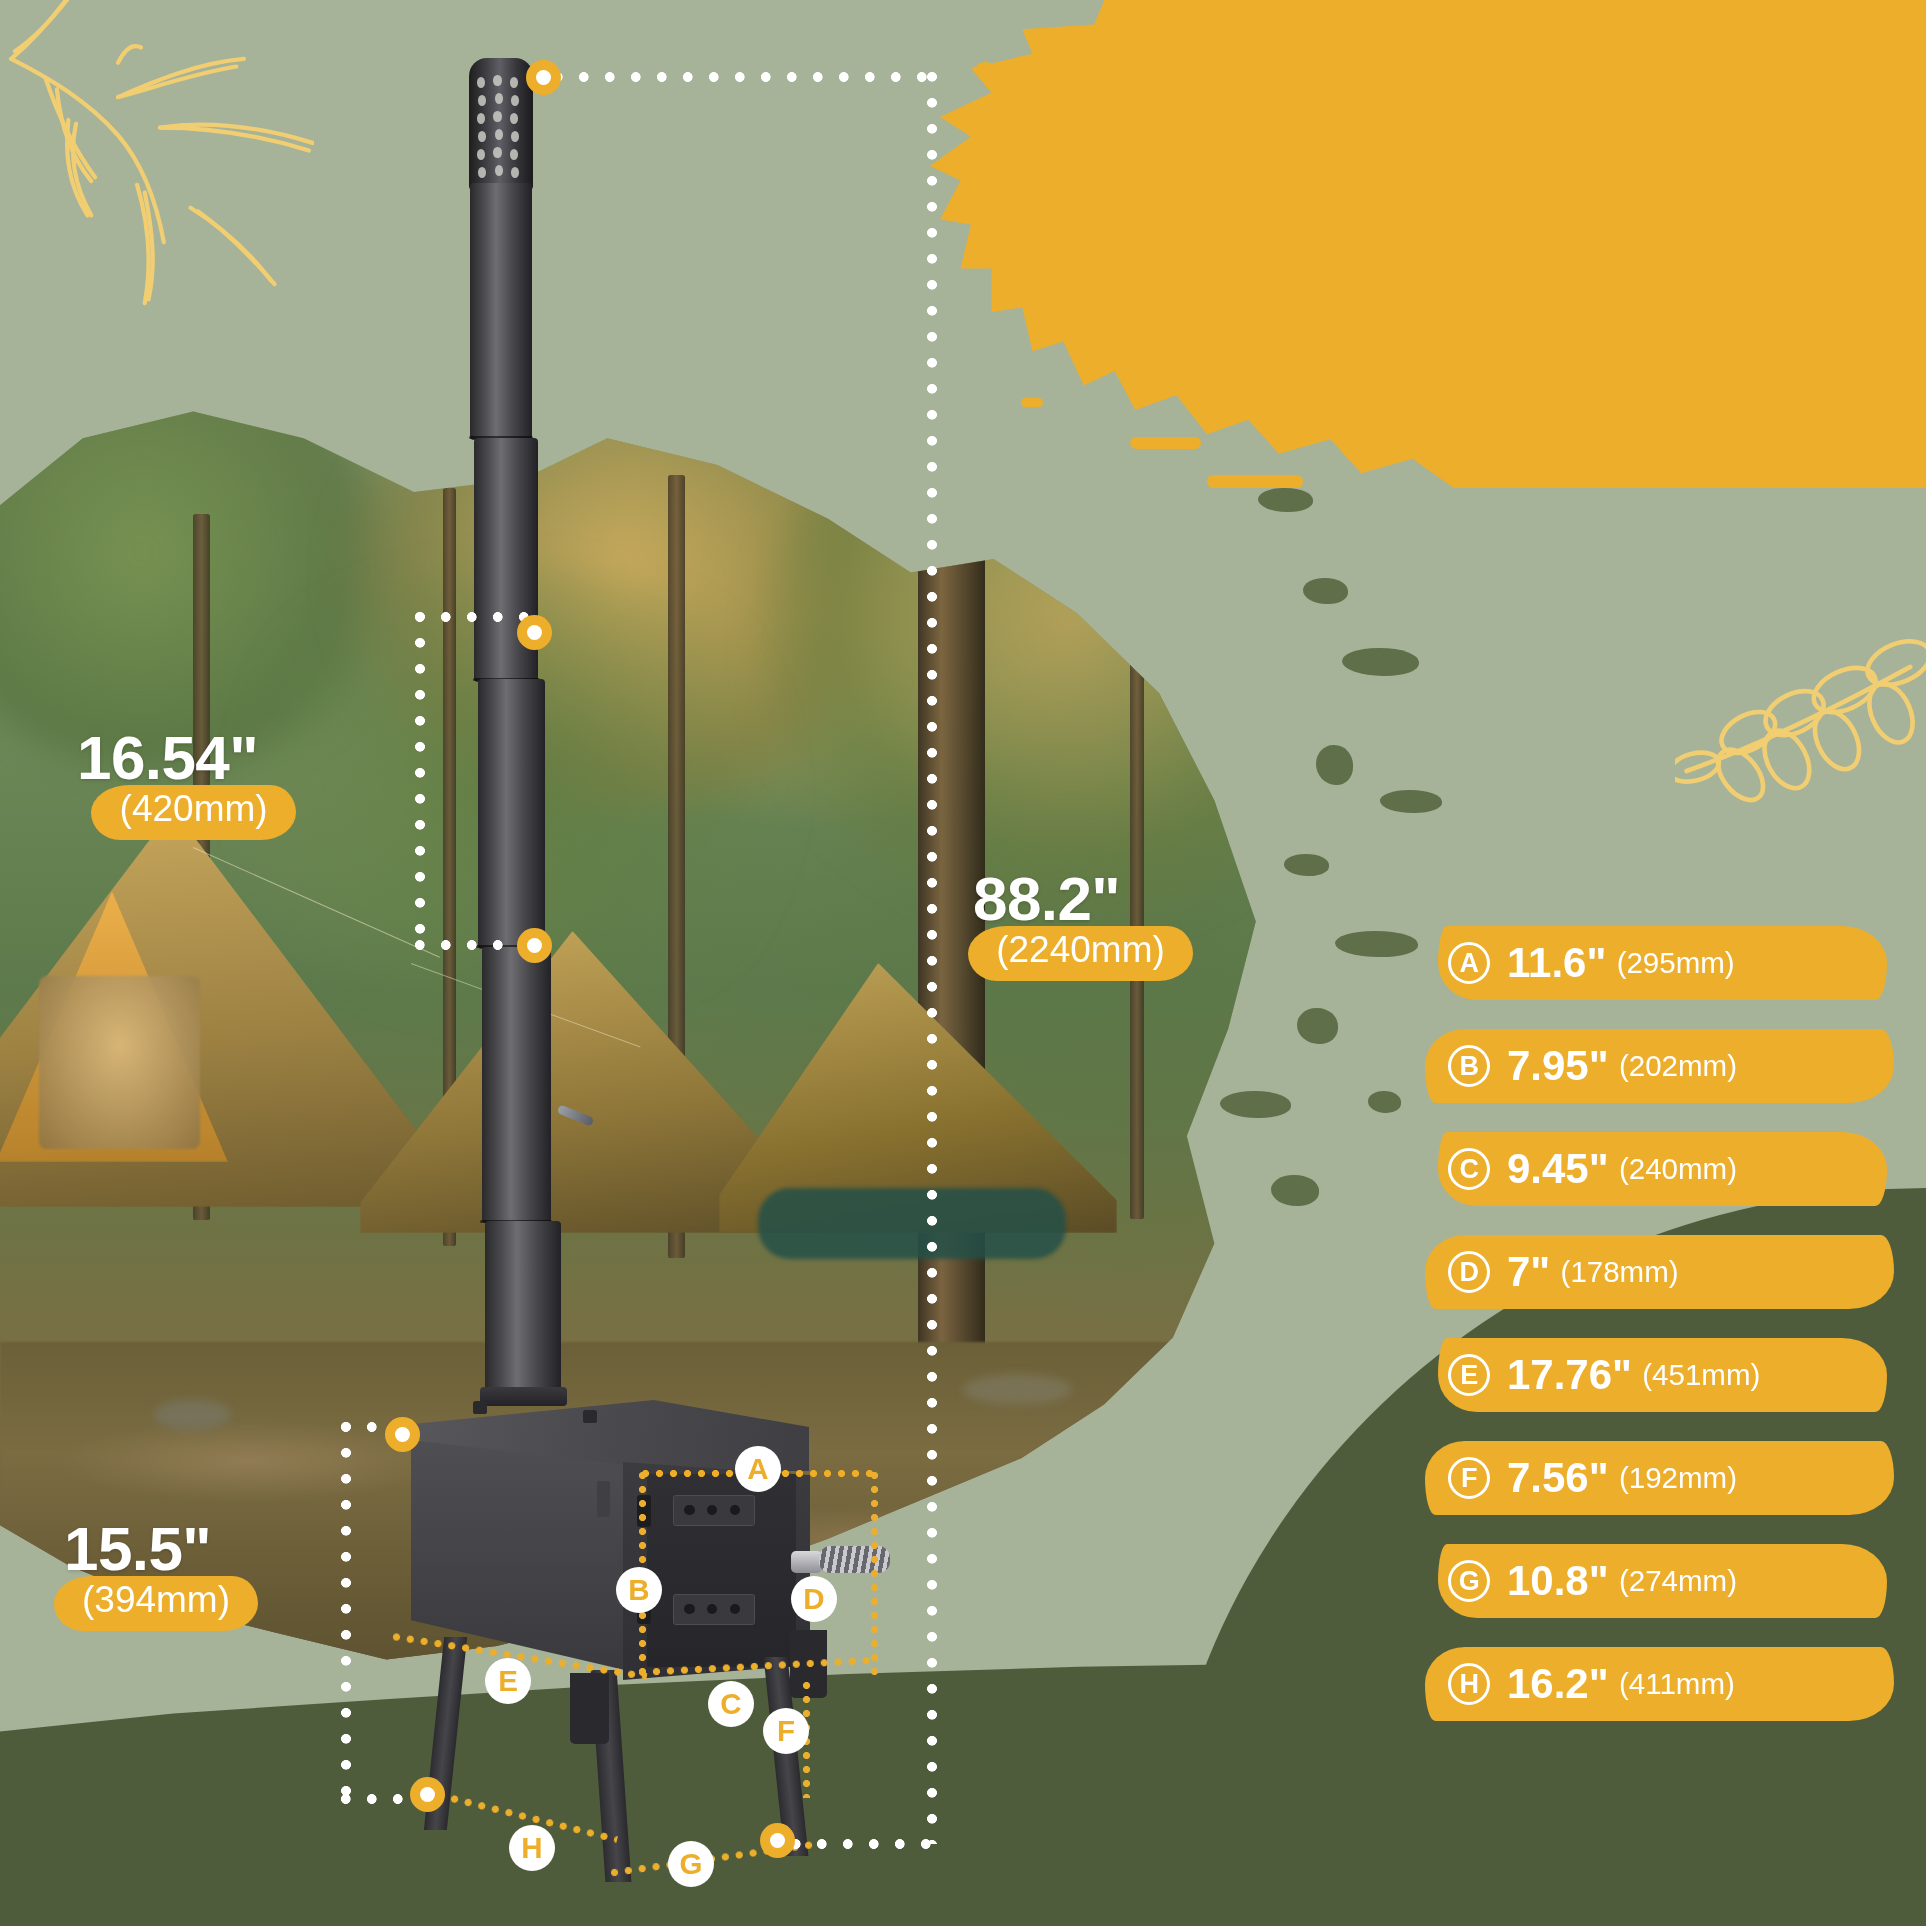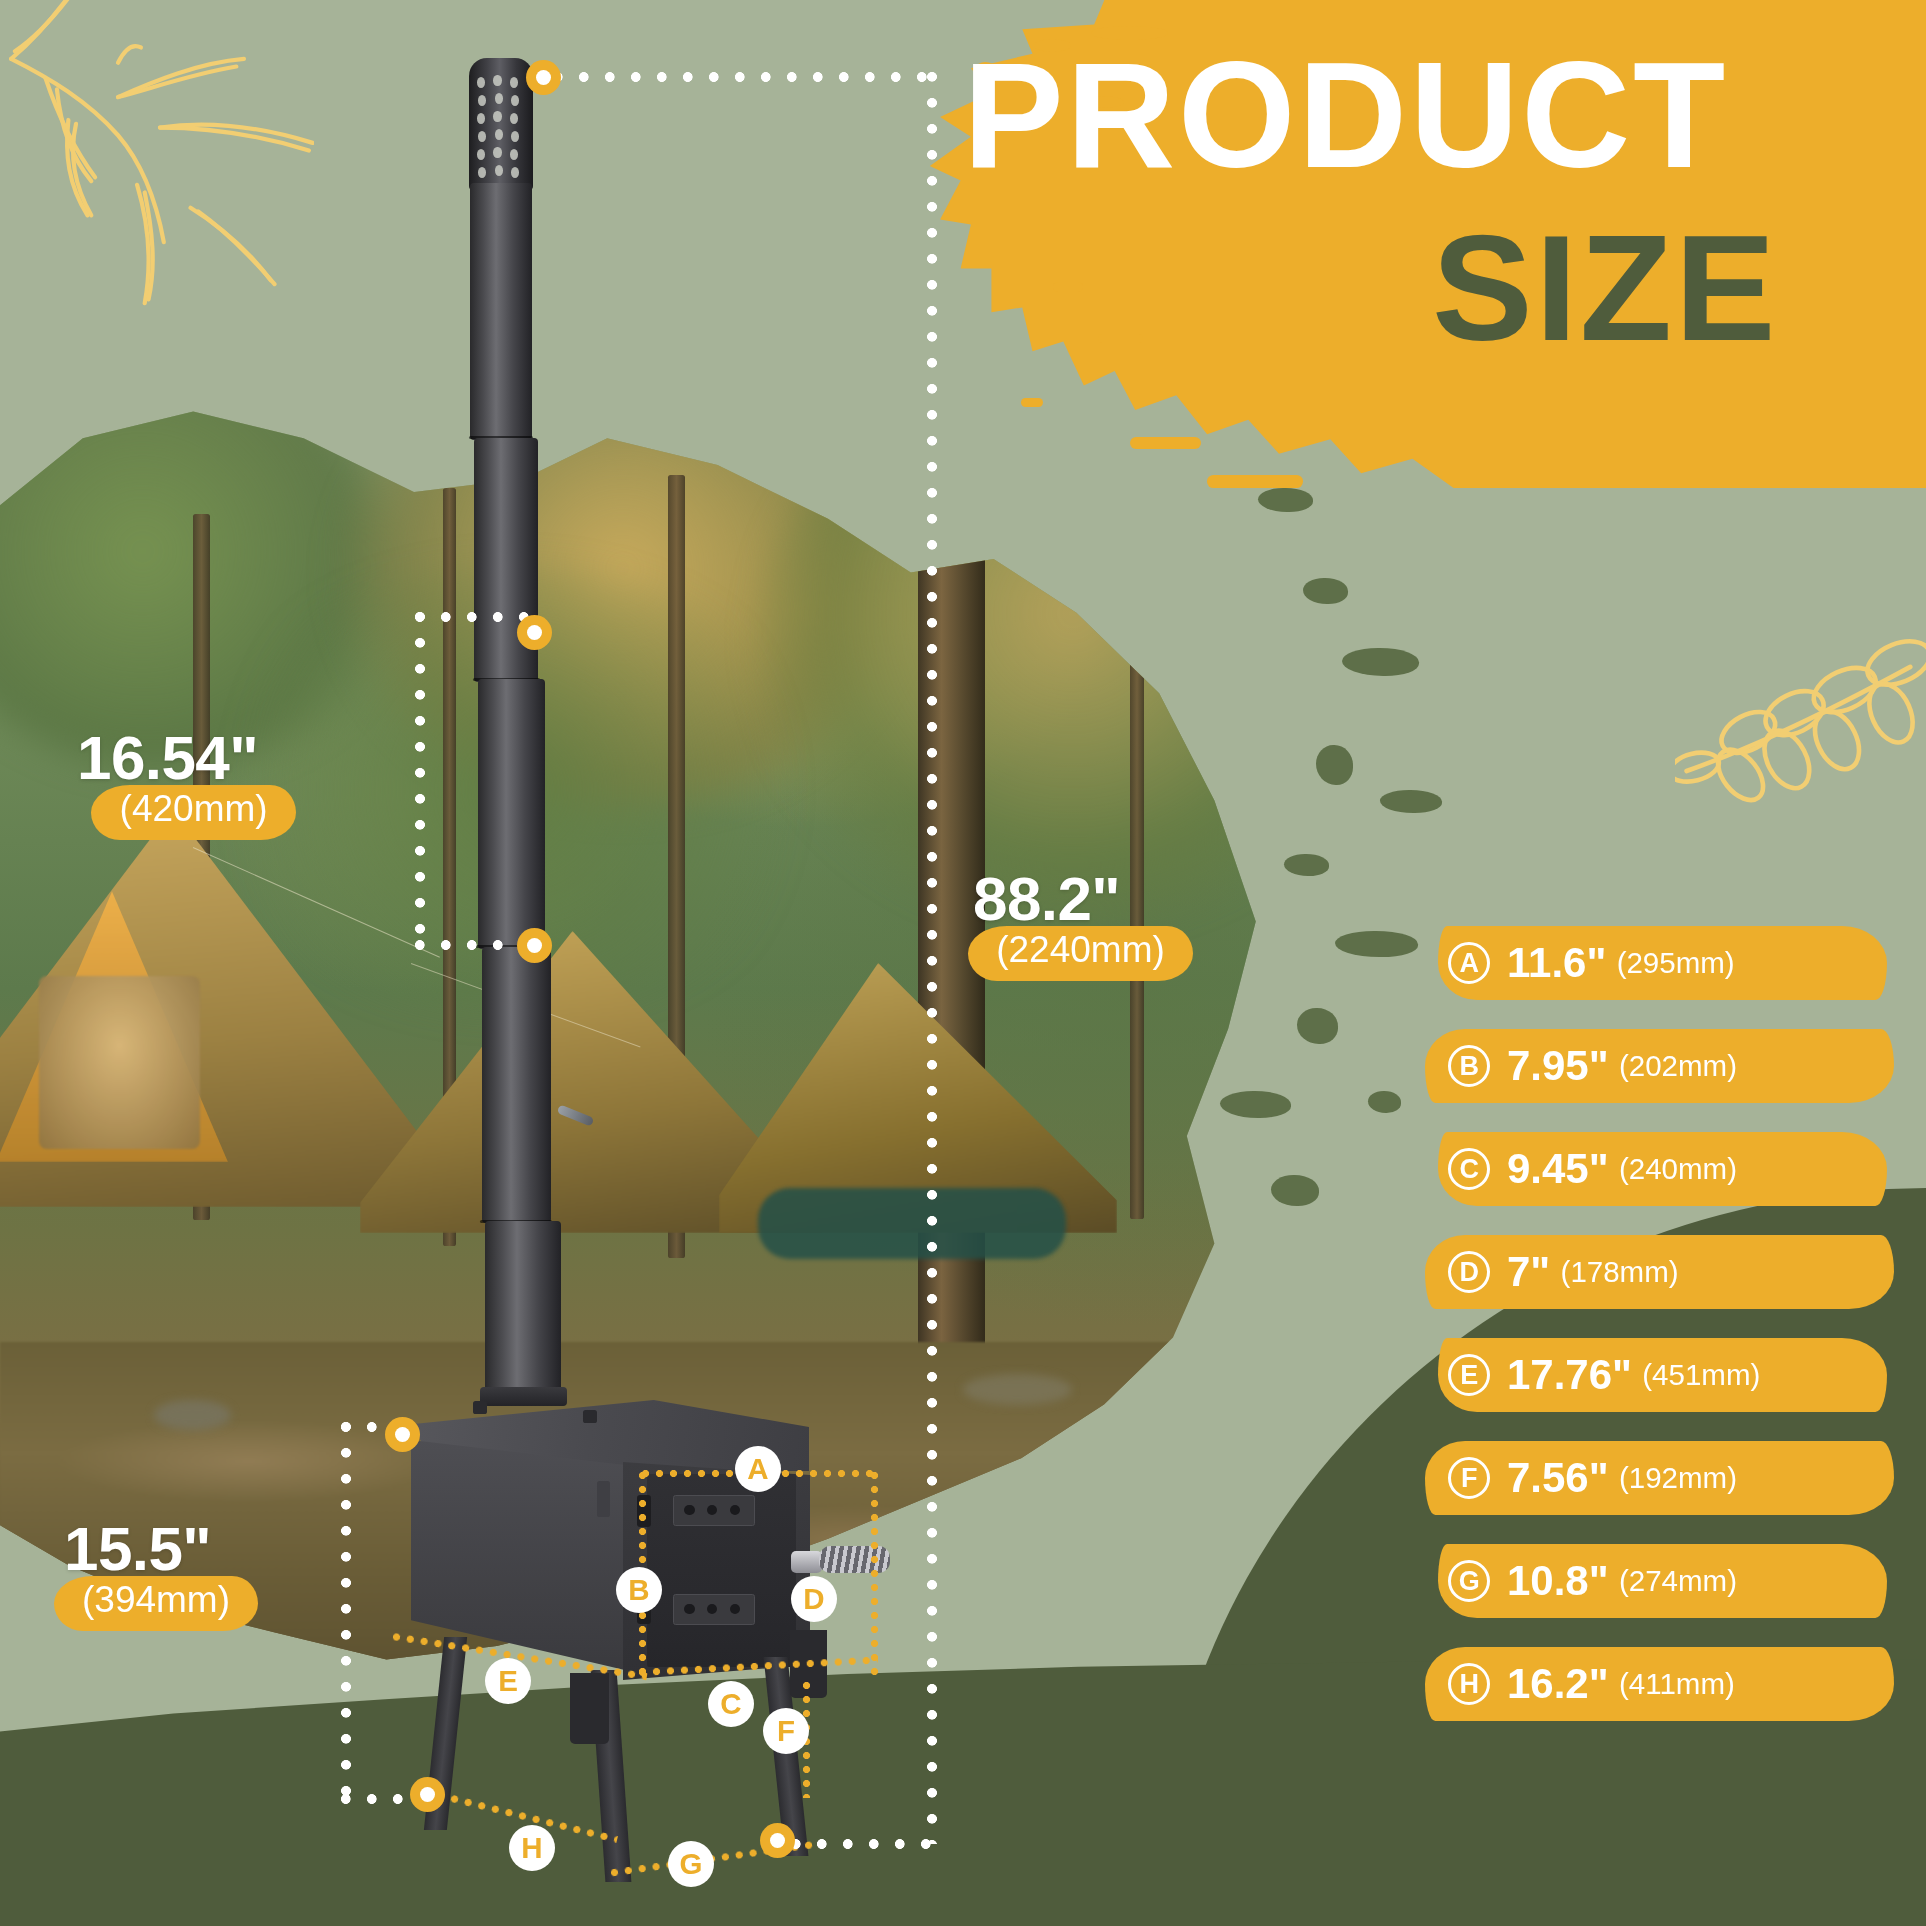--- a/index.html
+++ b/index.html
@@ -209,22 +209,20 @@
   <div class="splash-dot" style="left:1034px;top:39px;width:37px;height:13px;"></div>
   <div class="splash-dot" style="left:1091px;top:26px;width:77px;height:14px;"></div>
   <div class="splash-dot" style="left:1002px;top:122px;width:26px;height:10.3px;"></div>
   <div class="splash-dot" style="left:1079px;top:96px;width:45px;height:11.6px;"></div>
   <div class="splash-chip" style="left:1053px;top:282px;width:29.5px;height:10.3px;border-radius:5.1px;"></div>
   <div class="splash-chip" style="left:1098px;top:334px;width:45px;height:9px;border-radius:5.1px;"></div>
   <div class="splash-chip" style="left:1021px;top:398px;width:22px;height:9px;border-radius:5.1px;"></div>
   <div class="splash-chip" style="left:1130px;top:437px;width:71px;height:11.6px;border-radius:6.4px;"></div>
   <div class="splash-chip" style="left:1207px;top:475px;width:96px;height:13px;border-radius:6.4px;"></div>
 
-  <div class="title-product">PRODUCT</div>
-  <div class="title-size">SIZE</div>
 
   <svg class="leaf-tl" viewBox="0 0 160 175">
     <g fill="none" stroke="#F2CE72" stroke-width="2.2" stroke-linecap="round">
       <path d="M2 34 C22 44 42 56 58 74 C70 88 78 108 82 130"></path>
       <path d="M2 34 C14 24 26 10 36 -4"></path>
       <path d="M4 30 C16 22 28 8 38 -6"></path>
       <path d="M20 44 C26 62 34 80 46 96"></path>
       <path d="M26 50 C28 70 34 86 44 98"></path>
       <path d="M58 54 C74 50 96 42 120 38"></path>
       <path d="M58 54 C76 46 100 36 124 34"></path>

